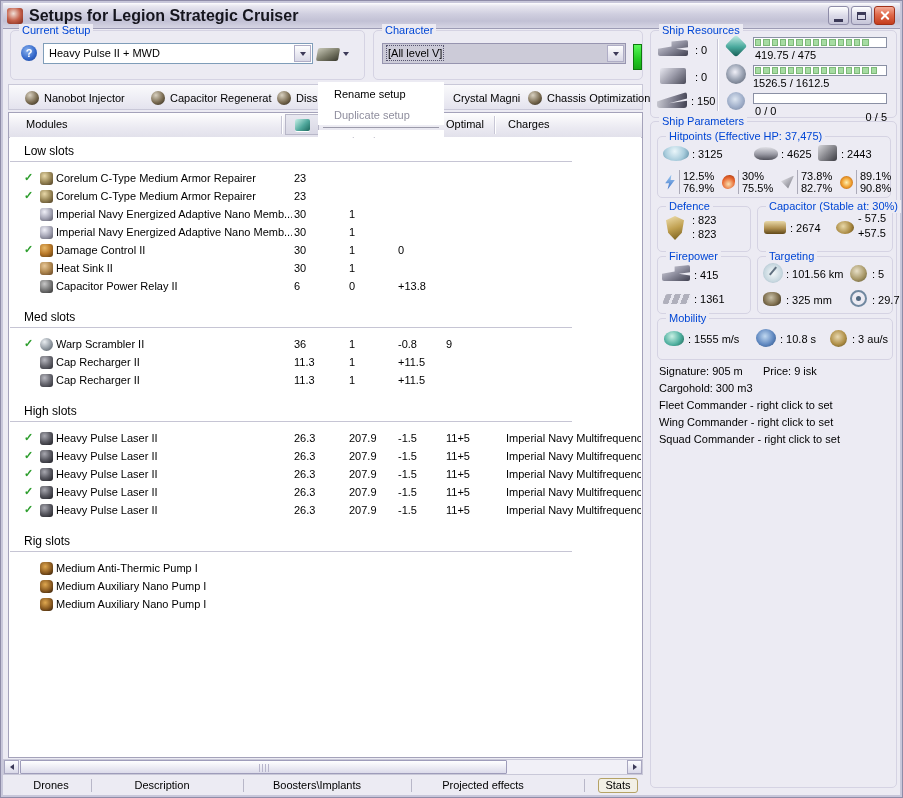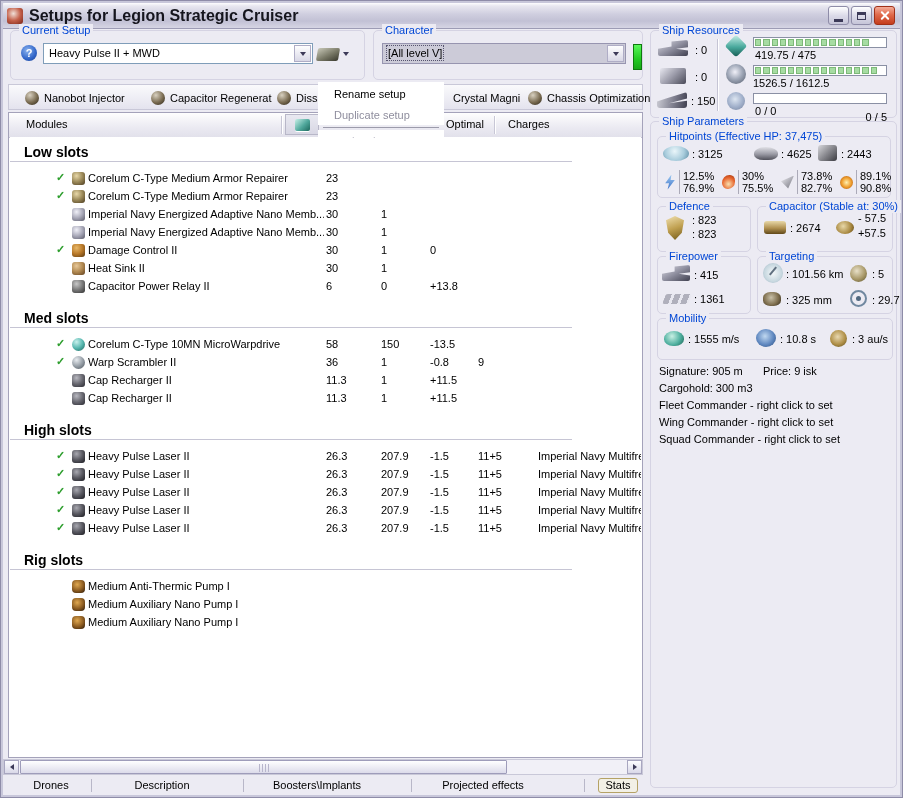--- a/index.html
+++ b/index.html
@@ -63,22 +63,22 @@
   .mh-sep{position:absolute;top:3px;bottom:3px;width:1px;background:#C8C7D6;box-shadow:1px 0 0 #fff;}
   .s1{left:272px;} .s2{left:485px;}
   .mh-iconcell{position:absolute;left:276px;top:1px;width:34px;height:21px;box-sizing:border-box;
     border:1px solid #B8B7C8;background:linear-gradient(180deg,#E9E9F1,#D8D7E4);
     display:flex;align-items:center;justify-content:center;}
   .cpu-chip{width:15px;height:12px;border-radius:2px;box-shadow:0 1px 0 #fff;
     background:linear-gradient(135deg,#C8F0E8,#50A89C 55%,#1C685C);}
   .mlist{position:absolute;left:1px;right:1px;top:24px;bottom:1px;background:#fff;overflow:hidden;padding-top:2px;}
   .sec-title{position:relative;margin:14px 0 8px 0;height:17px;border-bottom:1px solid #C6C5D4;width:562px;}
   .sec-title:first-child{margin-top:5px;}
-  .sec-text{font-weight:bold;font-size:14px;margin-left:14px;text-align:center;}
-  .mrow{position:relative;height:18px;margin-left:32px;}
+  .sec-text{font-weight:normal;font-size:12px;margin-left:14px;text-align:center;}
+  .mrow{position:relative;height:18px;}
   .mcheck{position:absolute;left:14px;top:1px;width:12px;height:14px;}
   .mcheck.on::before{content:"✓";color:var(--active-check,#2E9E2E);font-weight:bold;}
   .mico{position:absolute;left:30px;top:2px;width:13px;height:13px;border-radius:3px;}
   .mname{position:absolute;left:46px;top:2px;width:236px;overflow:hidden;white-space:nowrap;}
   .mval{position:absolute;top:2px;white-space:nowrap;}
   .c-cpu{left:284px;} .c-pg{left:339px;} .c-cap{left:388px;} .c-opt{left:436px;}
   .c-chg{left:496px;width:137px;overflow:hidden;}
   .ico-armor-repairer{background:radial-gradient(circle at 35% 30%,#E8D8A8,#9A8858 50%,#4A3A20);}
   .ico-nano-membrane{background:radial-gradient(circle at 35% 30%,#F0F0F8,#A8A8B8 50%,#585868);}
   .ico-damage-control{background:radial-gradient(circle at 35% 30%,#E8B868,#B87828 50%,#5A3810);}
@@ -335,28 +335,20 @@
           <span class="mcheck"></span>
           <span class="mico ico-cap-power-relay"></span>
           <span class="mname">Capacitor Power Relay II</span>
           <span class="mval c-cpu">6</span>
           <span class="mval c-pg">0</span>
           <span class="mval c-cap">+13.8</span>
         </div>
         <div class="sec-title"><span class="sec-text">Med slots</span></div>
         <div class="mrow">
           <span class="mcheck on"></span>
-          <span class="mico ico-mwd"></span>
-          <span class="mname">Corelum C-Type 10MN MicroWarpdrive</span>
-          <span class="mval c-cpu">58</span>
-          <span class="mval c-pg">150</span>
-          <span class="mval c-cap">-13.5</span>
-        </div>
-        <div class="mrow">
-          <span class="mcheck on"></span>
           <span class="mico ico-warp-scrambler"></span>
           <span class="mname">Warp Scrambler II</span>
           <span class="mval c-cpu">36</span>
           <span class="mval c-pg">1</span>
           <span class="mval c-cap">-0.8</span>
           <span class="mval c-opt">9</span>
         </div>
         <div class="mrow">
           <span class="mcheck"></span>
           <span class="mico ico-cap-recharger"></span>

